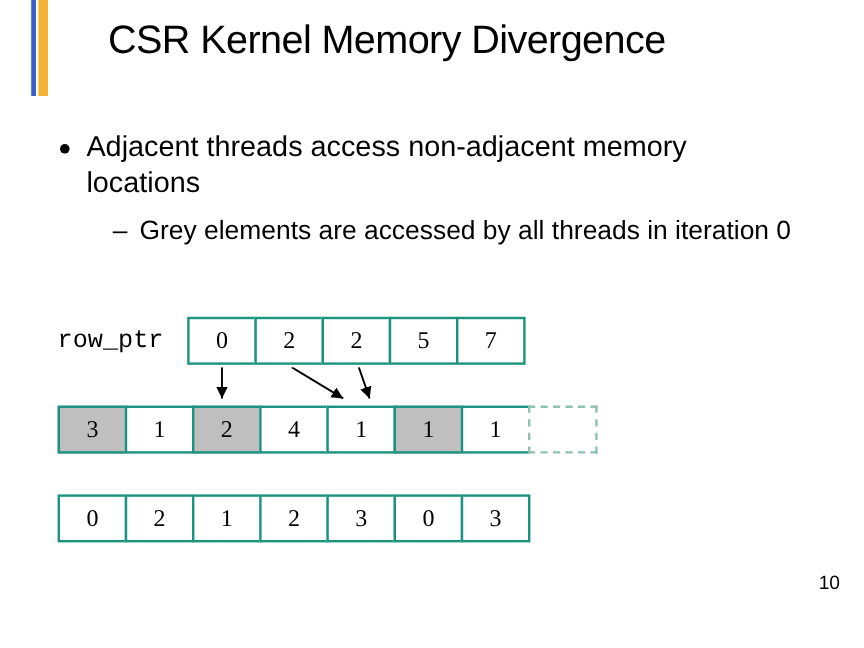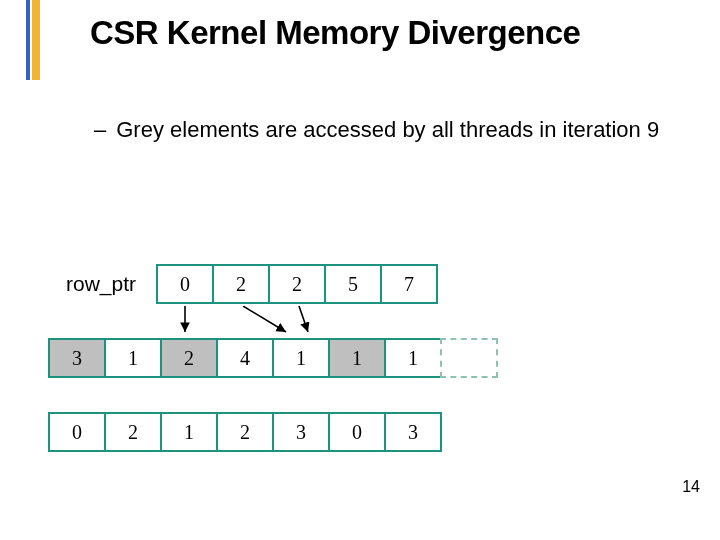--- a/index.html
+++ b/index.html
@@ -1,29 +1,29 @@
 <!DOCTYPE html>
 <html><head>
 <meta charset="utf-8">
 <style>
   * { box-sizing: border-box; margin: 0; padding: 0; }
   html, body { width: 720px; height: 540px; background: #fff; font-family: Arial, Helvetica, sans-serif; color: #000; position: relative; }
   .slide { position: relative; width: 720px; height: 540px; }
   .accent { position: absolute; left: 26px; top: 0; width: 14px; height: 80px; display: flex; }
   .accent .bar-b { width: 4px; height: 100%; background: #3a5fcd; margin-right: 2px; }
   .accent .bar-y { width: 8px; height: 100%; background: #f1b434; }
-  .title { position: absolute; left: 90px; top: 14px; font-size: 33px; letter-spacing: -0.5px; font-weight: bold; }
+  .title { position: absolute; left: 90px; top: 14px; font-size: 33px; letter-spacing: -0.5px; }
   .bullets { position: absolute; left: 50px; top: 108px; width: 620px; font-size: 24px; line-height: 1.25; }
   .b1 { display: flex; align-items: flex-start; margin-bottom: 10px; }
   .b1 .dot { width: 8px; height: 8px; background: #000; border-radius: 50%; margin-top: 12px; margin-right: 14px; flex: none; }
   .b2 { display: flex; align-items: flex-start; margin-left: 44px; font-size: 22px; margin-top: 8px; }
   .b2 .dash { margin-right: 10px; }
   .arrays { position: absolute; left: 48px; top: 262px; }
   .arow { display: flex; align-items: center; height: 44px; margin-bottom: 30px; }
-  .label { width: 108px; text-align: right; padding-right: 20px; font-size: 21px; font-family: Liberation Sans, sans-serif; }
+  .label { width: 108px; text-align: right; padding-right: 20px; font-size: 21px; font-family: Liberation Mono, monospace; }
   .cells { display: flex; }
   .cell { width: 58px; height: 40px; border: 2px solid #1b937e; display: flex; align-items: center; justify-content: center; font-size: 20px; font-family: "Times New Roman", serif; margin-left: -2px; background: #fff; }
   .cell:first-child { margin-left: 0; }
   .cell.grey { background: #bfbfbf; }
   .cell.dashed { border-style: dashed; border-color: #8fc1b3; background: #fff; }
   .arrows { position: absolute; left: 0; top: 44px; height: 30px; pointer-events: none; }
   .slidenum { position: absolute; right: 20px; bottom: 44px; font-size: 16px; }
   .copyright { position: absolute; left: 22px; bottom: 12px; font-size: 14px; }
 </style>
 </head>
@@ -31,23 +31,27 @@
 
 <div class="slide">
   <div class="accent">
     <div class="bar-b"></div>
     <div class="bar-y"></div>
   </div>
 
   <div class="title">CSR Kernel Memory Divergence</div>
 
   <div class="bullets">
+    <div class="b1">
+      <span class="dot"></span>
+      <span>Adjacent threads access non-adjacent memory locations</span>
+    </div>
     <div class="b2">
       <span class="dash">–</span>
-      <span>Grey elements are accessed by all threads in iteration 9</span>
+      <span>Grey elements are accessed by all threads in iteration 0</span>
     </div>
   </div>
 
   <div class="arrays">
 
     <div class="arow" style="position:relative;">
       <div class="label">row_ptr</div>
       <div class="cells">
         <div class="cell">0</div>
         <div class="cell">2</div>
@@ -87,14 +91,14 @@
         <div class="cell">1</div>
         <div class="cell">2</div>
         <div class="cell">3</div>
         <div class="cell">0</div>
         <div class="cell">3</div>
       </div>
     </div>
 
   </div>
 
-  <div class="slidenum">14</div>
+  <div class="slidenum">10</div>
 </div>
 
 </body></html>

